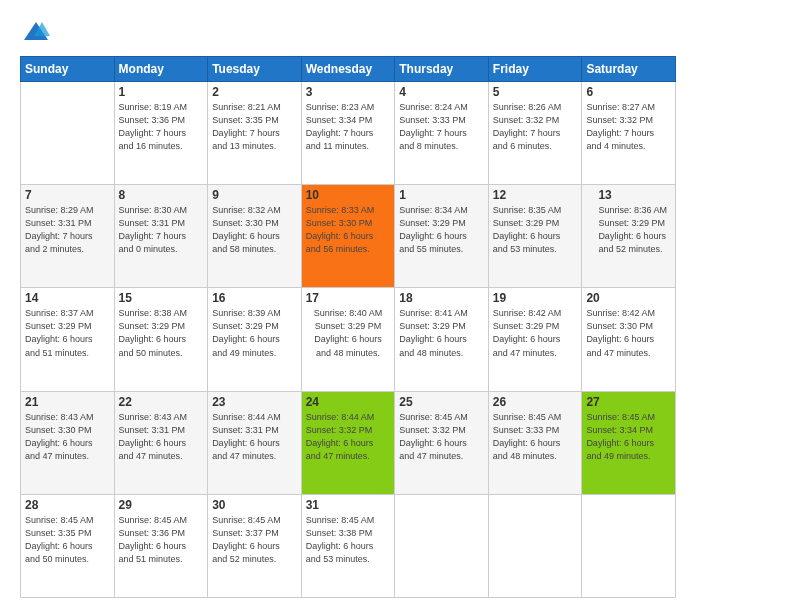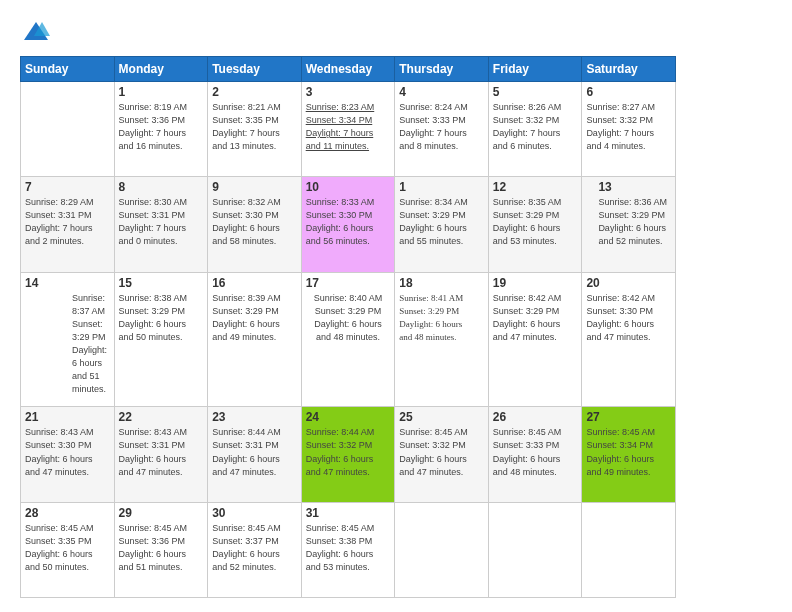--- a/index.html
+++ b/index.html
@@ -148,21 +148,21 @@
           </td>
           <td>
             <span class="day-number">2</span>
             <div class="day-info" style="white-space: pre-line;">Sunrise: 8:21 AM
 Sunset: 3:35 PM
 Daylight: 7 hours
 and 13 minutes.</div>
           </td>
           <td>
             <span class="day-number">3</span>
-            <div class="day-info" style="white-space: pre-line; text-decoration: underline;">Sunrise: 8:23 AM
+            <div class="day-info" style="white-space: pre-line;">Sunrise: 8:23 AM
 Sunset: 3:34 PM
 Daylight: 7 hours
 and 11 minutes.</div>
           </td>
           <td>
             <span class="day-number">4</span>
             <div class="day-info" style="white-space: pre-line;">Sunrise: 8:24 AM
 Sunset: 3:33 PM
 Daylight: 7 hours
 and 8 minutes.</div>
@@ -197,21 +197,21 @@
 Daylight: 7 hours
 and 0 minutes.</div>
           </td>
           <td style="background: rgb(245, 245, 245);">
             <span class="day-number">9</span>
             <div class="day-info" style="white-space: pre-line;">Sunrise: 8:32 AM
 Sunset: 3:30 PM
 Daylight: 6 hours
 and 58 minutes.</div>
           </td>
-          <td style="background: #f0abfc;">
+          <td style="background: #f97316;">
             <span class="day-number">10</span>
             <div class="day-info" style="white-space: pre-line;">Sunrise: 8:33 AM
 Sunset: 3:30 PM
 Daylight: 6 hours
 and 56 minutes.</div>
           </td>
           <td style="background: rgb(245, 245, 245);">
             <span class="day-number">1</span>
             <div class="day-info" style="white-space: pre-line;">Sunrise: 8:34 AM
 Sunset: 3:29 PM
@@ -229,21 +229,21 @@
             <span class="day-number">13</span>
             <div class="day-info" style="white-space: pre-line;">Sunrise: 8:36 AM
 Sunset: 3:29 PM
 Daylight: 6 hours
 and 52 minutes.</div>
           </td>
         </tr>
         <tr>
           <td>
             <span class="day-number">14</span>
-            <div class="day-info" style="white-space: pre-line; margin-left: 47px;">Sunrise: 8:37 AM
+            <div class="day-info" style="white-space: pre-line;">Sunrise: 8:37 AM
 Sunset: 3:29 PM
 Daylight: 6 hours
 and 51 minutes.</div>
           </td>
           <td>
             <span class="day-number">15</span>
             <div class="day-info" style="white-space: pre-line;">Sunrise: 8:38 AM
 Sunset: 3:29 PM
 Daylight: 6 hours
 and 50 minutes.</div>
@@ -257,21 +257,21 @@
           </td>
           <td>
             <span class="day-number">17</span>
             <div class="day-info" style="white-space: pre-line; text-align: center;">Sunrise: 8:40 AM
 Sunset: 3:29 PM
 Daylight: 6 hours
 and 48 minutes.</div>
           </td>
           <td>
             <span class="day-number">18</span>
-            <div class="day-info" style="white-space: pre-line; font-family: Liberation Serif, serif;">Sunrise: 8:41 AM
+            <div class="day-info" style="white-space: pre-line;">Sunrise: 8:41 AM
 Sunset: 3:29 PM
 Daylight: 6 hours
 and 48 minutes.</div>
           </td>
           <td>
             <span class="day-number">19</span>
             <div class="day-info" style="white-space: pre-line;">Sunrise: 8:42 AM
 Sunset: 3:29 PM
 Daylight: 6 hours
 and 47 minutes.</div>

